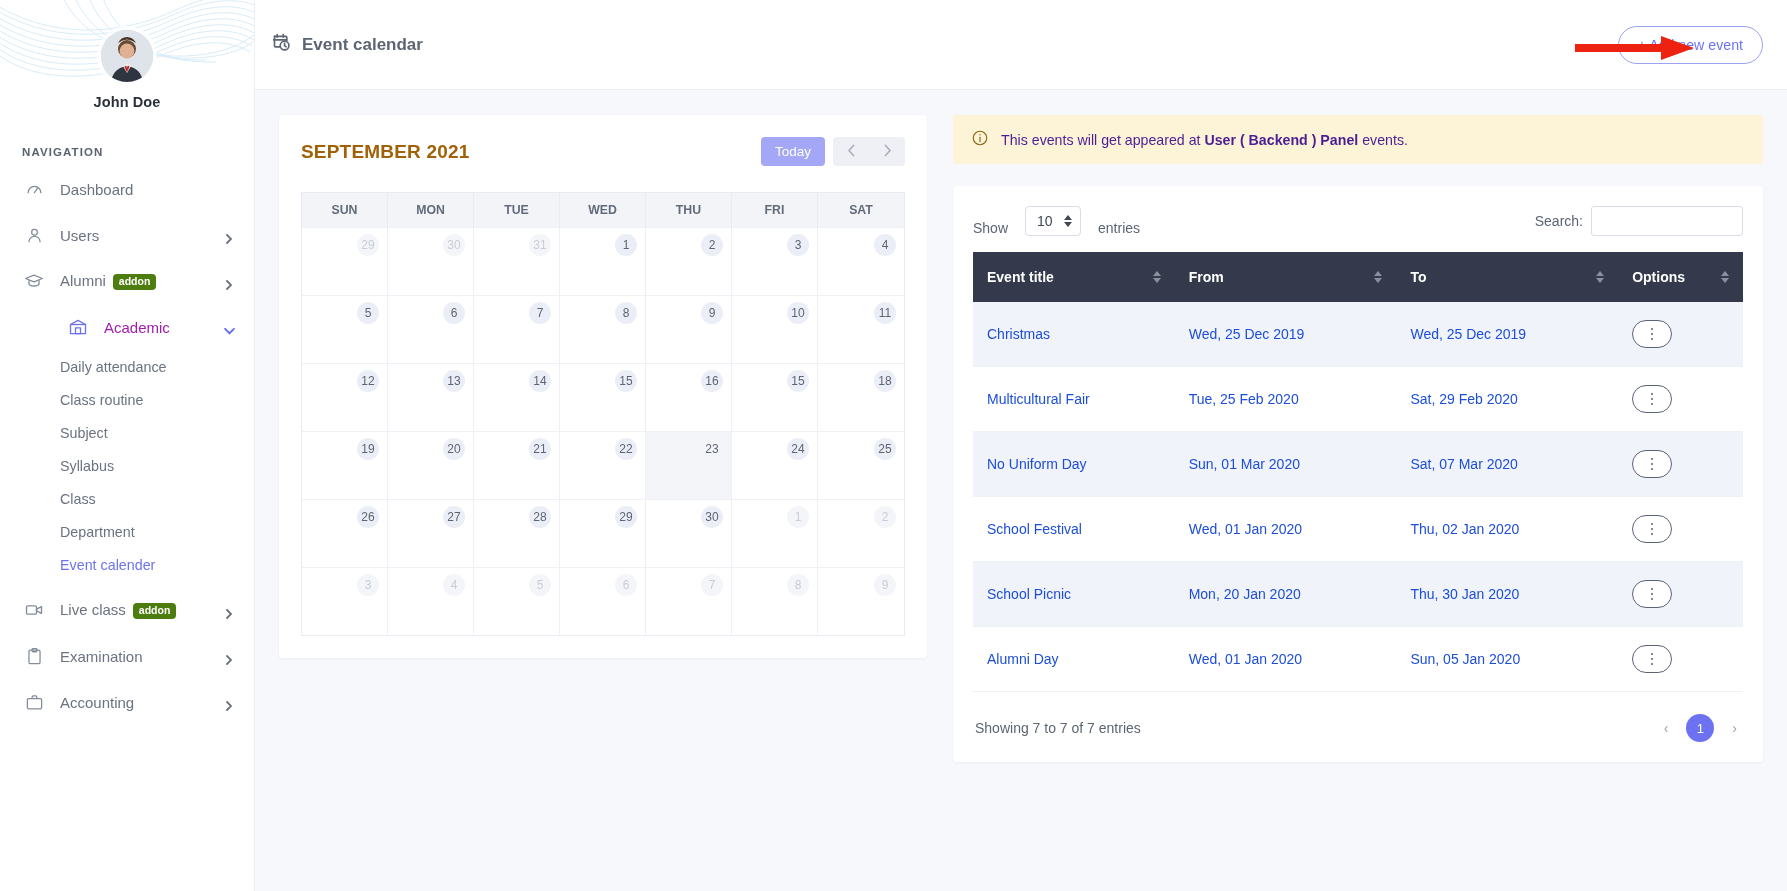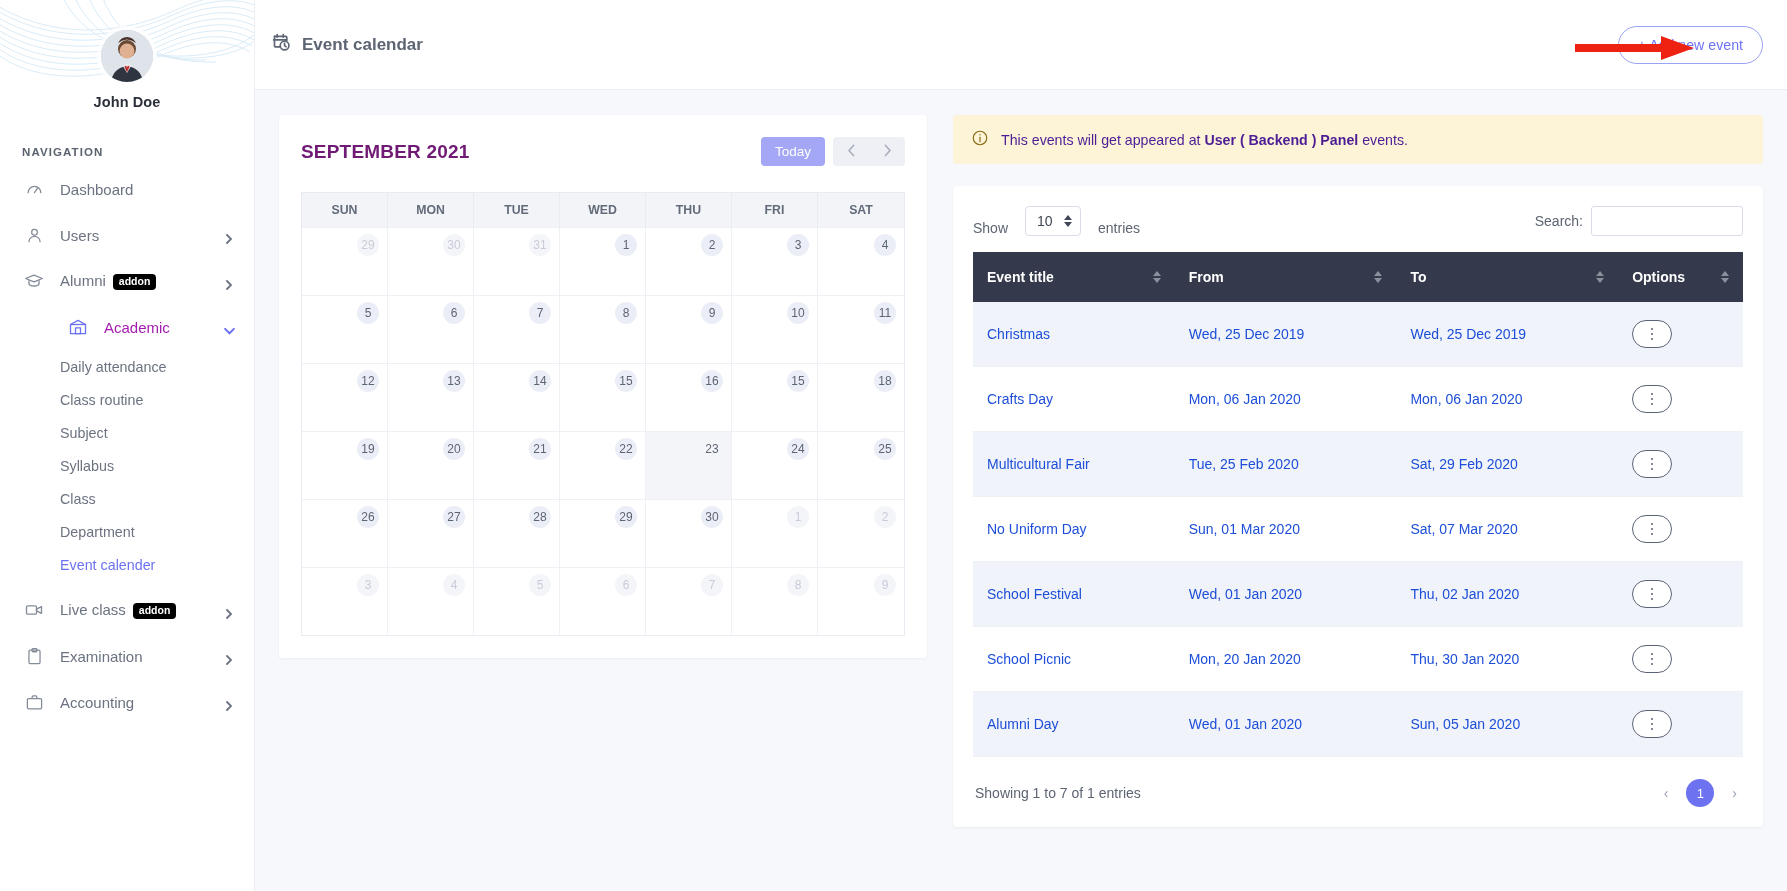--- a/index.html
+++ b/index.html
@@ -45,21 +45,21 @@
     height: 46px; padding: 0 20px 0 24px;
     color: #6b7280; font-size: 15px; cursor: pointer;
     position: relative;
   }
   .nav-item .nav-ico { width: 20px; height: 20px; flex: 0 0 20px; display:flex; align-items:center; justify-content:center; }
   .nav-item .nav-text { flex: 1; white-space: nowrap; }
   .nav-item.active { color: #a21caf; margin-left: 44px; }
   .nav-item.active .nav-ico svg { stroke: #6c72f0; }
   .chev { width: 10px; height: 10px; flex: 0 0 10px; }
   .badge-addon {
-    display: inline-block; background: #000000; color: #fff;
+    display: inline-block; background: #4d7c0f; color: #fff;
     font-size: 10.5px; font-weight: 700; border-radius: 4px;
     padding: 2px 6px 3px; margin-left: 7px; vertical-align: 1px;
     line-height: 1;
   }
   .subnav { padding-bottom: 6px; }
   .sub-item {
     height: 33px; display: flex; align-items: center;
     padding-left: 60px; font-size: 14.3px; color: #6b7280; cursor: pointer;
     white-space: nowrap;
   }
@@ -87,21 +87,21 @@
 
   .content { display: flex; gap: 26px; padding: 25px 24px 0 24px; }
   .col-left { width: 648px; flex: 0 0 648px; }
   .col-right { flex: 1; min-width: 0; }
 
   .card { background: #fff; border-radius: 4px; box-shadow: 0 1px 3px rgba(25,35,70,.055); }
 
   
   .cal-card { padding: 22px 22px 22px 22px; }
   .cal-head { display: flex; align-items: center; margin-bottom: 26px; }
-  .cal-title { font-size: 19px; font-weight: 700; color: #701a75; letter-spacing: .2px; }
+  .cal-title { font-size: 19px; font-weight: 700; color: #a16207; letter-spacing: .2px; }
   .cal-ctrls { margin-left: auto; display: flex; align-items: stretch; gap: 8px; }
   .btn-today {
     background: #a3a7f5; color: #fff; border: none; border-radius: 4px;
     padding: 7px 14px; font-size: 13.5px; cursor: pointer;
     font-family: "Liberation Sans", sans-serif;
   }
   .nav-group { display: flex; background: #eef0f5; border-radius: 4px; overflow: hidden; }
   .nav-btn {
     width: 36px; border: none; background: transparent; cursor: pointer;
     display: flex; align-items: center; justify-content: center; color: #aab0bd;
@@ -552,32 +552,20 @@
                   <td>Wed, 25 Dec 2019</td>
                   <td>
                     <div class="opt-btn">
                       <span class="opt-dot"></span>
                       <span class="opt-dot"></span>
                       <span class="opt-dot"></span>
                     </div>
                   </td>
                 </tr>
                 <tr>
-                  <td>Crafts Day</td>
-                  <td>Mon, 06 Jan 2020</td>
-                  <td>Mon, 06 Jan 2020</td>
-                  <td>
-                    <div class="opt-btn">
-                      <span class="opt-dot"></span>
-                      <span class="opt-dot"></span>
-                      <span class="opt-dot"></span>
-                    </div>
-                  </td>
-                </tr>
-                <tr>
                   <td>Multicultural Fair</td>
                   <td>Tue, 25 Feb 2020</td>
                   <td>Sat, 29 Feb 2020</td>
                   <td>
                     <div class="opt-btn">
                       <span class="opt-dot"></span>
                       <span class="opt-dot"></span>
                       <span class="opt-dot"></span>
                     </div>
                   </td>
@@ -627,21 +615,21 @@
                       <span class="opt-dot"></span>
                       <span class="opt-dot"></span>
                       <span class="opt-dot"></span>
                     </div>
                   </td>
                 </tr>
               </tbody>
           </table>
 
           <div class="tbl-foot">
-            <div class="foot-info">Showing 1 to 7 of 1 entries</div>
+            <div class="foot-info">Showing 7 to 7 of 7 entries</div>
             <div class="pager">
               <span class="pg-arrow">‹</span>
               <span class="pg-num">1</span>
               <span class="pg-arrow">›</span>
             </div>
           </div>
         </div>
       </div>
     </div>
 

